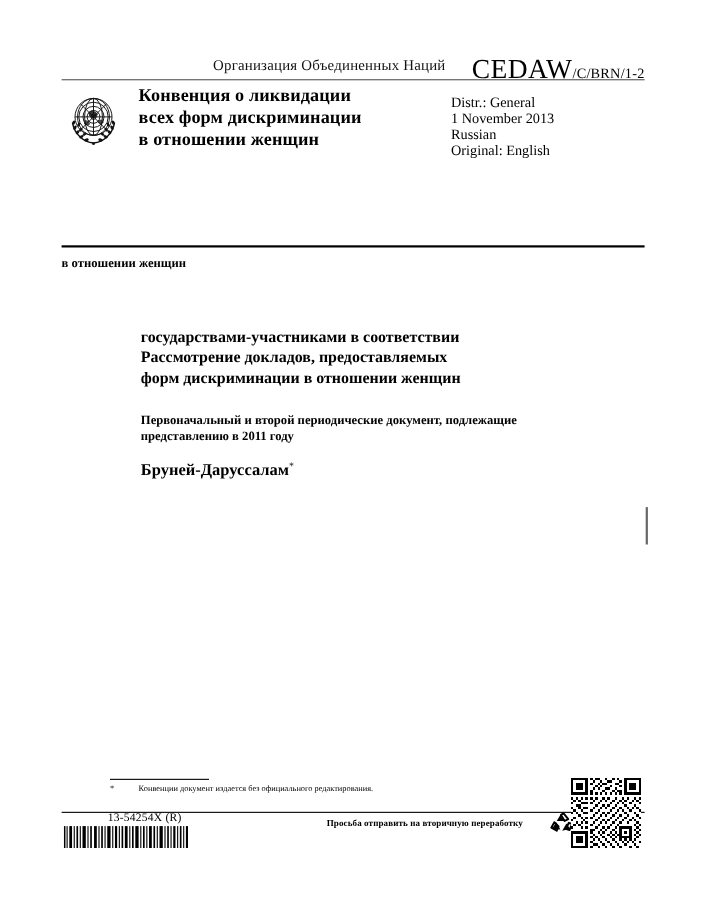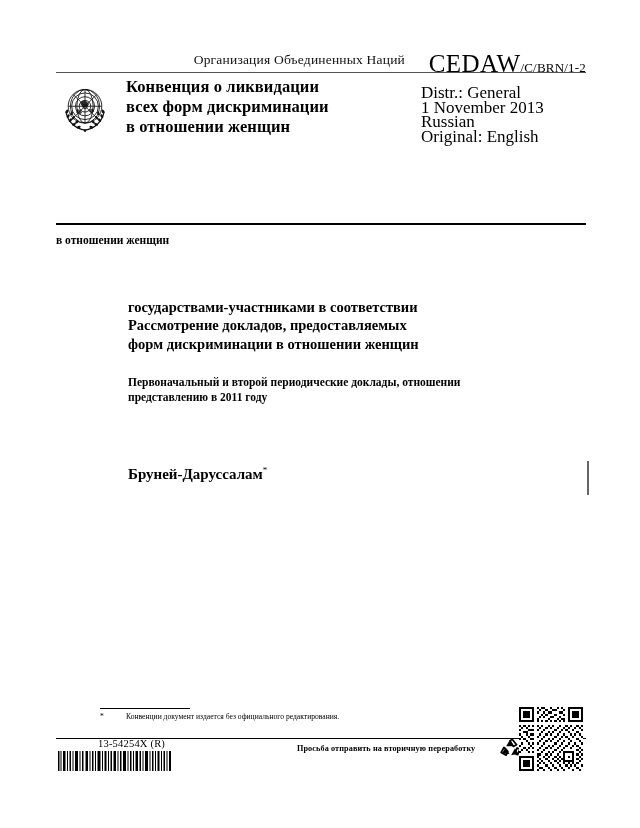--- a/index.html
+++ b/index.html
@@ -92,24 +92,23 @@
     line-height: 20px;
     letter-spacing: 0.1px;
   }
   .conv-title .ln { display: block; }
 
   
   .distr {
     position: absolute;
     left: 410px;
     top: 86px;
-    font-size: 17px;
+    font-size: 13px;
     line-height: 14.6px;
     color: #000;
-    margin-left: 11px;
   }
   .distr .ln { display: block; white-space: nowrap; }
 
   
   .committee {
     position: absolute;
     left: 56px;
     top: 233px;
     width: 400px;
     font-size: 11.5px;
@@ -141,21 +140,20 @@
   }
   .sub-title .ln { display: block; }
 
   .country {
     position: absolute;
     left: 128px;
     top: 418px;
     font-size: 15px;
     font-weight: bold;
     white-space: nowrap;
-    margin-top: 47px;
   }
   .country .fn-mark {
     font-size: 9px;
     vertical-align: super;
     font-weight: normal;
   }
 
   
   .margin-tick {
     position: absolute;
@@ -324,21 +322,21 @@
     <span class="ln">в отношении женщин</span>
   </div>
 
   <div class="main-title">
     <span class="ln">государствами-участниками в соответствии</span>
     <span class="ln">Рассмотрение докладов, предоставляемых</span>
     <span class="ln">форм дискриминации в отношении женщин</span>
   </div>
 
   <div class="sub-title">
-    <span class="ln">Первоначальный и второй периодические доклады, отношении</span>
+    <span class="ln">Первоначальный и второй периодические документ, подлежащие</span>
     <span class="ln">представлению в 2011 году</span>
   </div>
 
   <div class="country">
     <span>Бруней-Даруссалам</span><span class="fn-mark">*</span>
   </div>
 
   <div class="margin-tick"></div>
 
   <div class="fn-rule"></div>

